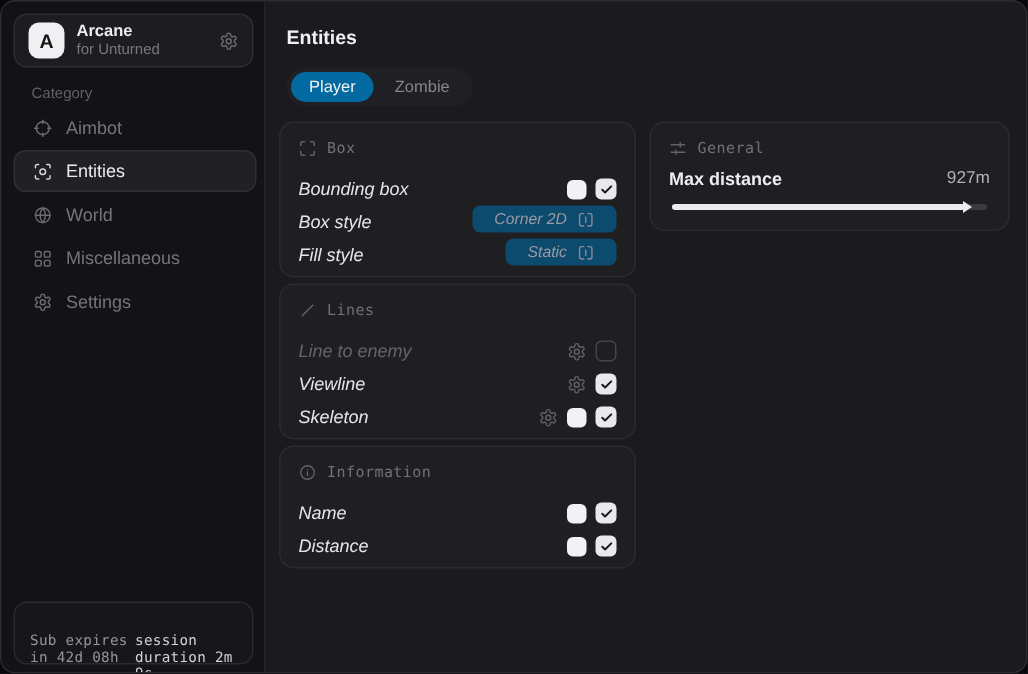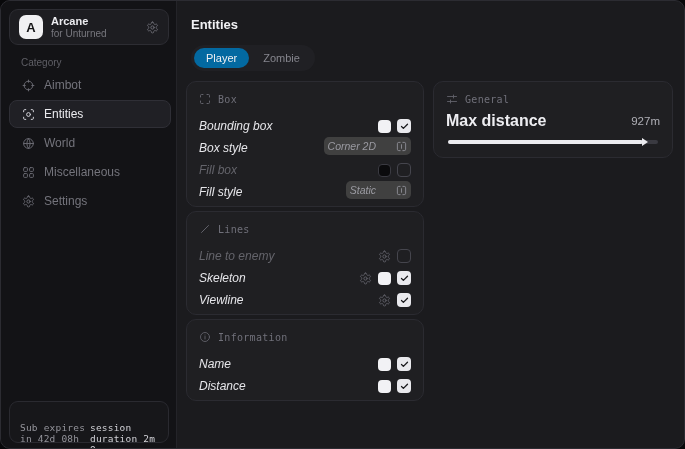--- a/index.html
+++ b/index.html
@@ -107,31 +107,31 @@
   .swatch.black { background:#0b0b0d; border:1px solid #3a3a41; }
 
   .checkbox {
     width:14px; height:14px; border-radius:4px; flex:0 0 auto;
     display:flex; align-items:center; justify-content:center;
   }
   .checkbox.checked { background:#e9e9ed; color:#1a1a1d; }
   .checkbox.unchecked { border:1px solid #45454d; background:transparent; }
 
   .dropdown {
-    display:flex; align-items:center; gap:20px;
-    background:#404040; border-radius:5px; padding:3px 4px;
+    display:flex; align-items:center; gap:7px;
+    background:#0c4a6e; border-radius:5px; padding:3px 15px;
     font-size:10.5px; color:#9a9aa1; cursor:default;
   }
   .dropdown .ic { color:#8d8d95; }
 
   .gear-btn { color:#5e5e66; display:flex; cursor:default; }
 
   
   .general-row { display:flex; align-items:center; margin-top:4px; }
-  .general-label { font-size:16px; font-weight:bold; color:#eef; color:#ededf1; }
+  .general-label { font-size:12px; font-weight:bold; color:#eef; color:#ededf1; }
   .general-value { margin-left:auto; font-size:11.5px; color:#b0b0b7; }
   .slider { position:relative; height:4px; margin:10px 2px 6px; cursor:default; }
   .slider-track { position:absolute; inset:0; background:#3a3a41; border-radius:2px; }
   .slider-fill  { position:absolute; left:0; top:0; bottom:0; background:#ececf0; border-radius:2px; }
   .slider-fill::after {
     content:""; position:absolute; right:-5px; top:50%; transform:translateY(-50%);
     border-left:6px solid #ececf0; border-top:4px solid transparent; border-bottom:4px solid transparent;
   }
 
   .ic { display:inline-flex; flex:0 0 auto; }
@@ -307,27 +307,20 @@
             <span class="dropdown">
               <span>Corner 2D</span>
               <span class="ic">
                   <svg width="11" height="11">
                     <use href="#i-select"></use>
                   </svg>
                 </span>
             </span>
           </span>
         </div>
-        <div class="row disabled">
-          <span class="row-label">Fill box</span>
-          <span class="controls">
-            <span class="swatch black"></span>
-            <span class="checkbox unchecked"></span>
-          </span>
-        </div>
         <div class="row">
           <span class="row-label">Fill style</span>
           <span class="controls">
             <span class="dropdown">
               <span>Static</span>
               <span class="ic">
                   <svg width="11" height="11">
                     <use href="#i-select"></use>
                   </svg>
                 </span>
@@ -350,43 +343,43 @@
           <span class="controls">
             <span class="gear-btn ic">
                 <svg width="13" height="13">
                   <use href="#i-gear"></use>
                 </svg>
               </span>
             <span class="checkbox unchecked"></span>
           </span>
         </div>
         <div class="row">
-          <span class="row-label">Skeleton</span>
+          <span class="row-label">Viewline</span>
           <span class="controls">
             <span class="gear-btn ic">
                 <svg width="13" height="13">
                   <use href="#i-gear"></use>
                 </svg>
               </span>
-            <span class="swatch white"></span>
             <span class="checkbox checked">
                 <svg width="9" height="9">
                   <use href="#i-check"></use>
                 </svg>
               </span>
           </span>
         </div>
         <div class="row">
-          <span class="row-label">Viewline</span>
+          <span class="row-label">Skeleton</span>
           <span class="controls">
             <span class="gear-btn ic">
                 <svg width="13" height="13">
                   <use href="#i-gear"></use>
                 </svg>
               </span>
+            <span class="swatch white"></span>
             <span class="checkbox checked">
                 <svg width="9" height="9">
                   <use href="#i-check"></use>
                 </svg>
               </span>
           </span>
         </div>
       </div>
 
       <div class="card">

